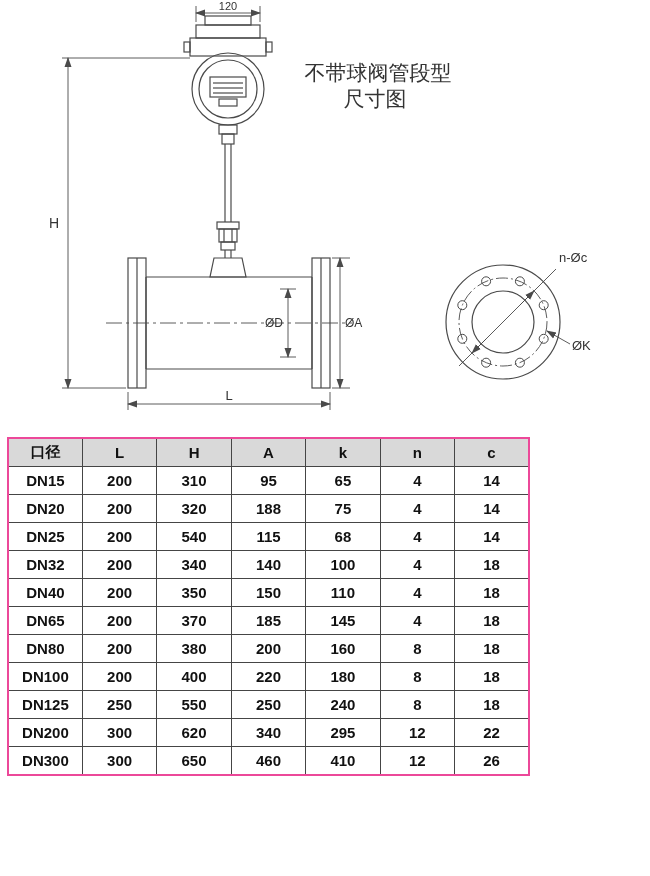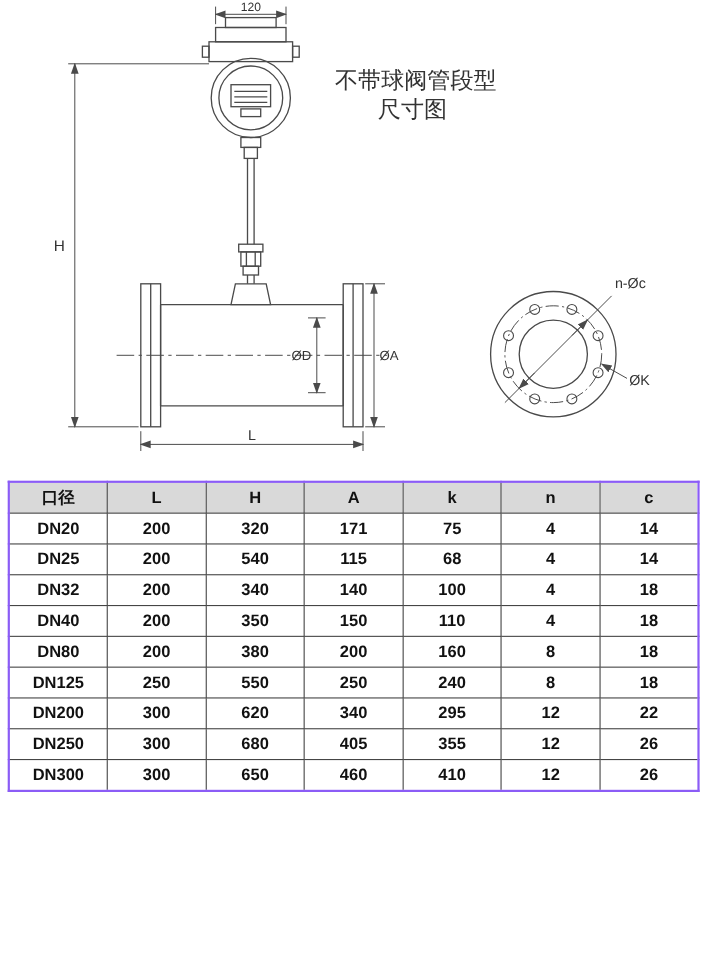--- a/index.html
+++ b/index.html
@@ -18,23 +18,23 @@
     width: 650px;
     height: 437px;
   }
   svg text {
     font-family: "Liberation Sans", sans-serif;
     fill: #333333;
   }
   table.dims {
     border-collapse: collapse;
     table-layout: fixed;
-    width: 629px;
+    width: 523px;
     margin: 0 7px;
-    border: 2px solid #8b5cf6;
+    border: 2px solid #ec4899;
   }
   table.dims th, table.dims td {
     border: 1px solid #454545;
     text-align: center;
     vertical-align: middle;
     font-weight: bold;
     font-size: 15px;
     color: #111111;
     height: 27px;
     padding: 0 2px;
@@ -179,24 +179,33 @@
         <th style="background: rgb(217, 217, 217);">L</th>
         <th style="background: rgb(217, 217, 217);">H</th>
         <th style="background: rgb(217, 217, 217);">A</th>
         <th style="background: rgb(217, 217, 217);">k</th>
         <th style="background: rgb(217, 217, 217);">n</th>
         <th style="background: rgb(217, 217, 217);">c</th>
       </tr>
     </thead>
     <tbody>
         <tr>
+          <td>DN15</td>
+          <td>200</td>
+          <td>310</td>
+          <td>95</td>
+          <td>65</td>
+          <td>4</td>
+          <td>14</td>
+        </tr>
+        <tr>
           <td>DN20</td>
           <td>200</td>
           <td>320</td>
-          <td>171</td>
+          <td>188</td>
           <td>75</td>
           <td>4</td>
           <td>14</td>
         </tr>
         <tr>
           <td>DN25</td>
           <td>200</td>
           <td>540</td>
           <td>115</td>
           <td>68</td>
@@ -215,25 +224,43 @@
         <tr>
           <td>DN40</td>
           <td>200</td>
           <td>350</td>
           <td>150</td>
           <td>110</td>
           <td>4</td>
           <td>18</td>
         </tr>
         <tr>
+          <td>DN65</td>
+          <td>200</td>
+          <td>370</td>
+          <td>185</td>
+          <td>145</td>
+          <td>4</td>
+          <td>18</td>
+        </tr>
+        <tr>
           <td>DN80</td>
           <td>200</td>
           <td>380</td>
           <td>200</td>
           <td>160</td>
+          <td>8</td>
+          <td>18</td>
+        </tr>
+        <tr>
+          <td>DN100</td>
+          <td>200</td>
+          <td>400</td>
+          <td>220</td>
+          <td>180</td>
           <td>8</td>
           <td>18</td>
         </tr>
         <tr>
           <td>DN125</td>
           <td>250</td>
           <td>550</td>
           <td>250</td>
           <td>240</td>
           <td>8</td>
@@ -242,29 +269,20 @@
         <tr>
           <td>DN200</td>
           <td>300</td>
           <td>620</td>
           <td>340</td>
           <td>295</td>
           <td>12</td>
           <td>22</td>
         </tr>
         <tr>
-          <td>DN250</td>
-          <td>300</td>
-          <td>680</td>
-          <td>405</td>
-          <td>355</td>
-          <td>12</td>
-          <td>26</td>
-        </tr>
-        <tr>
           <td>DN300</td>
           <td>300</td>
           <td>650</td>
           <td>460</td>
           <td>410</td>
           <td>12</td>
           <td>26</td>
         </tr>
       </tbody>
   </table>

